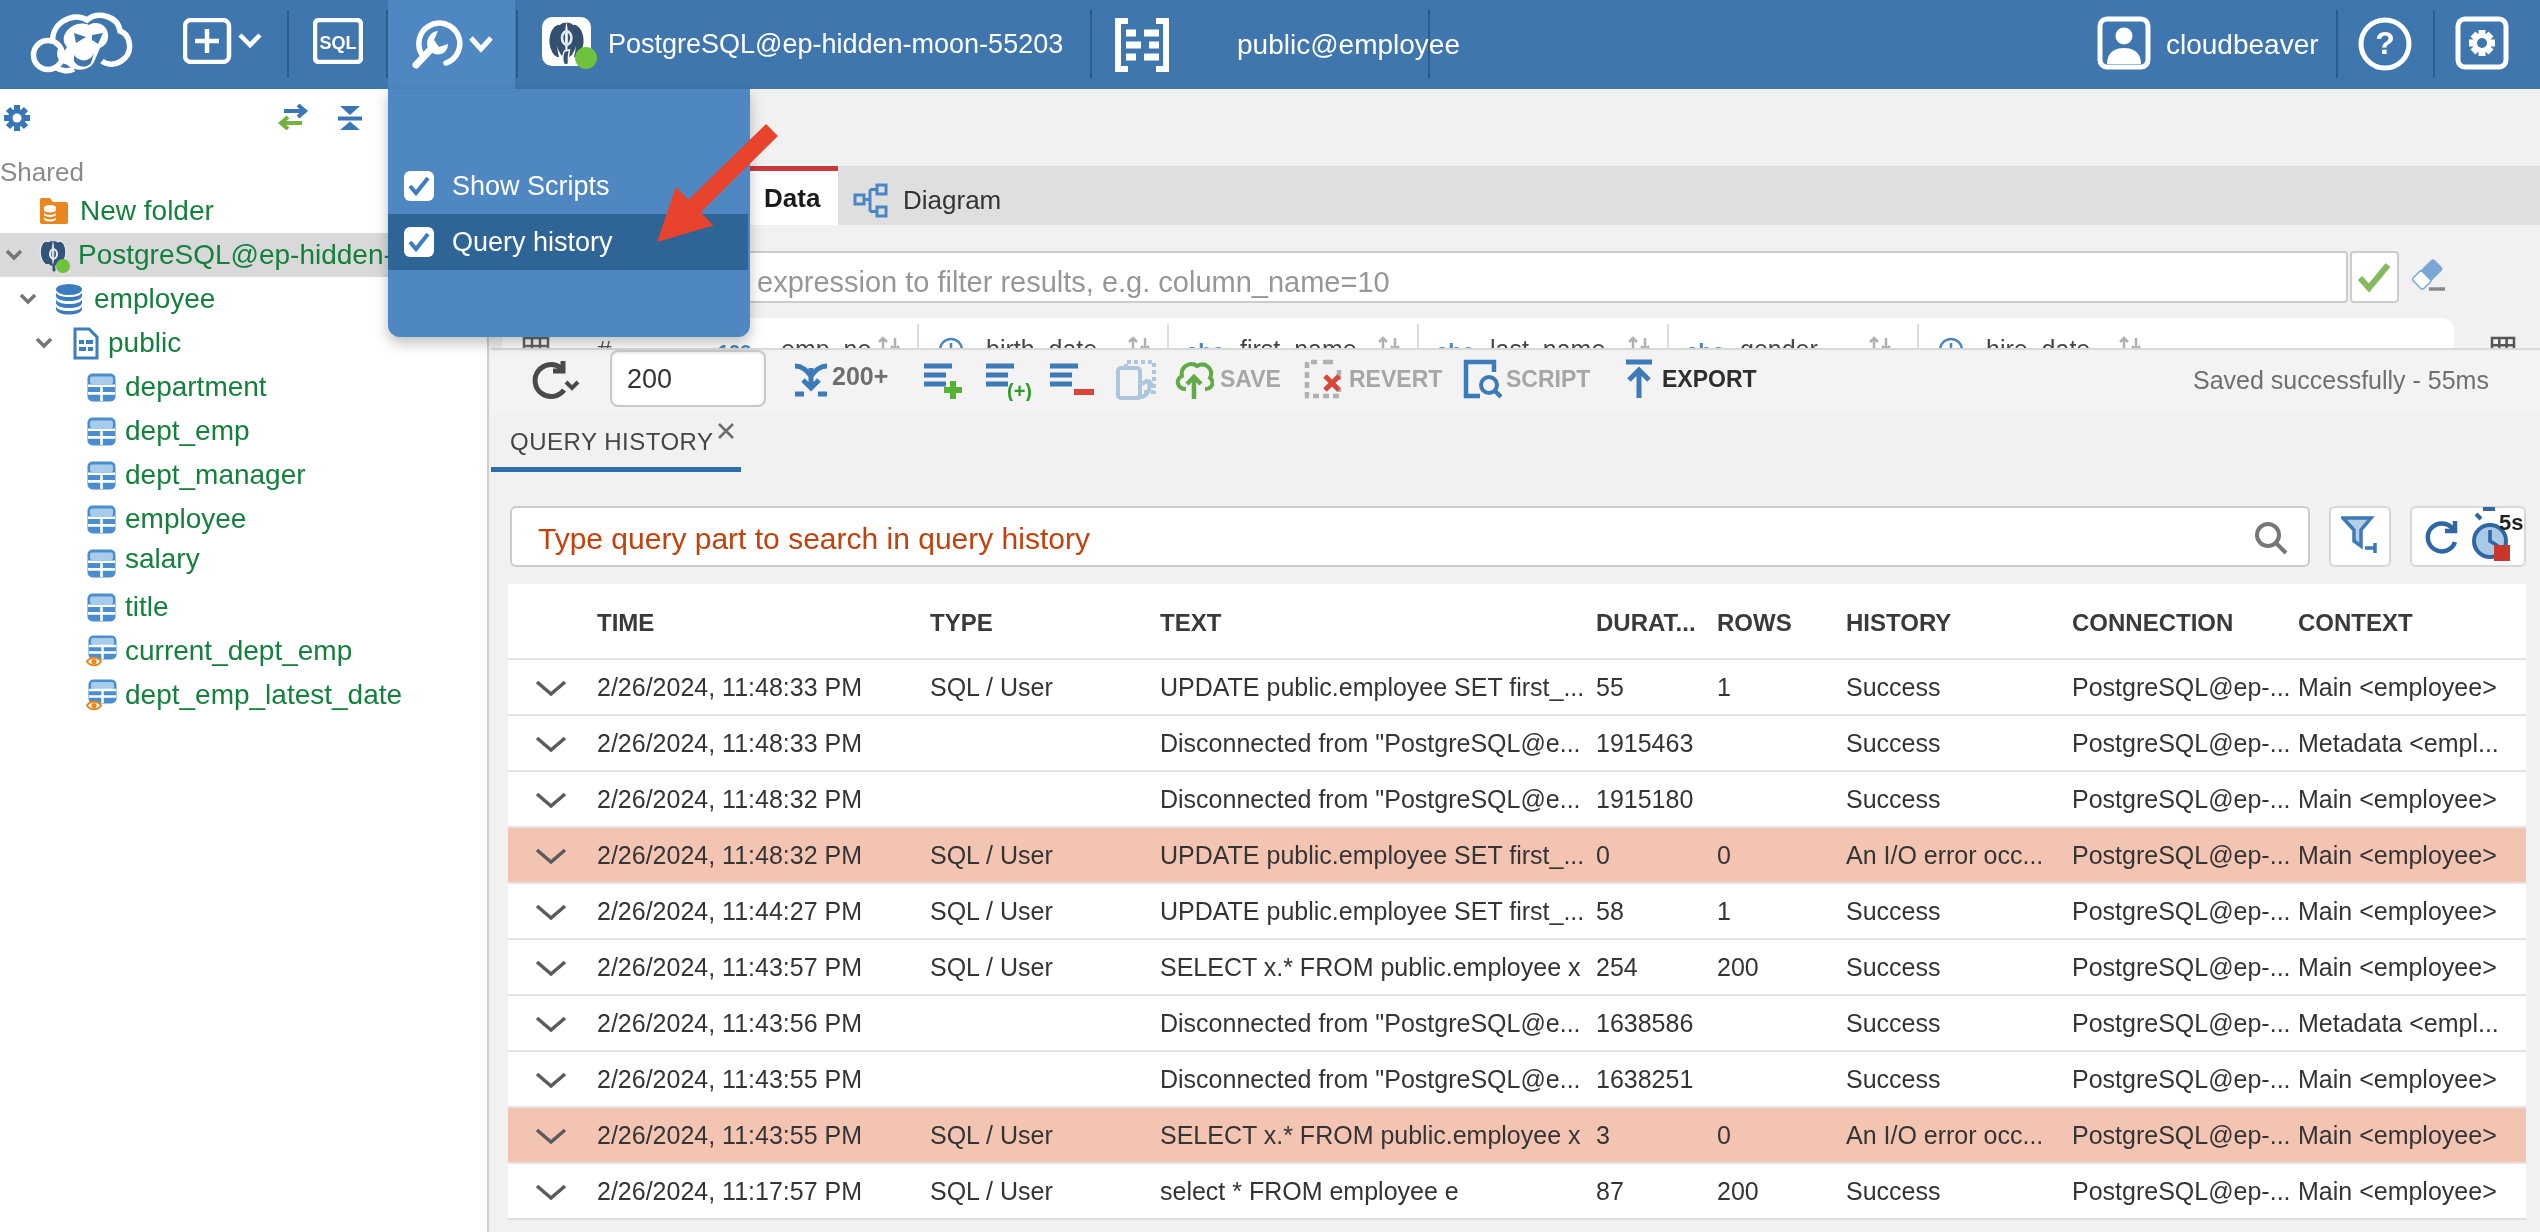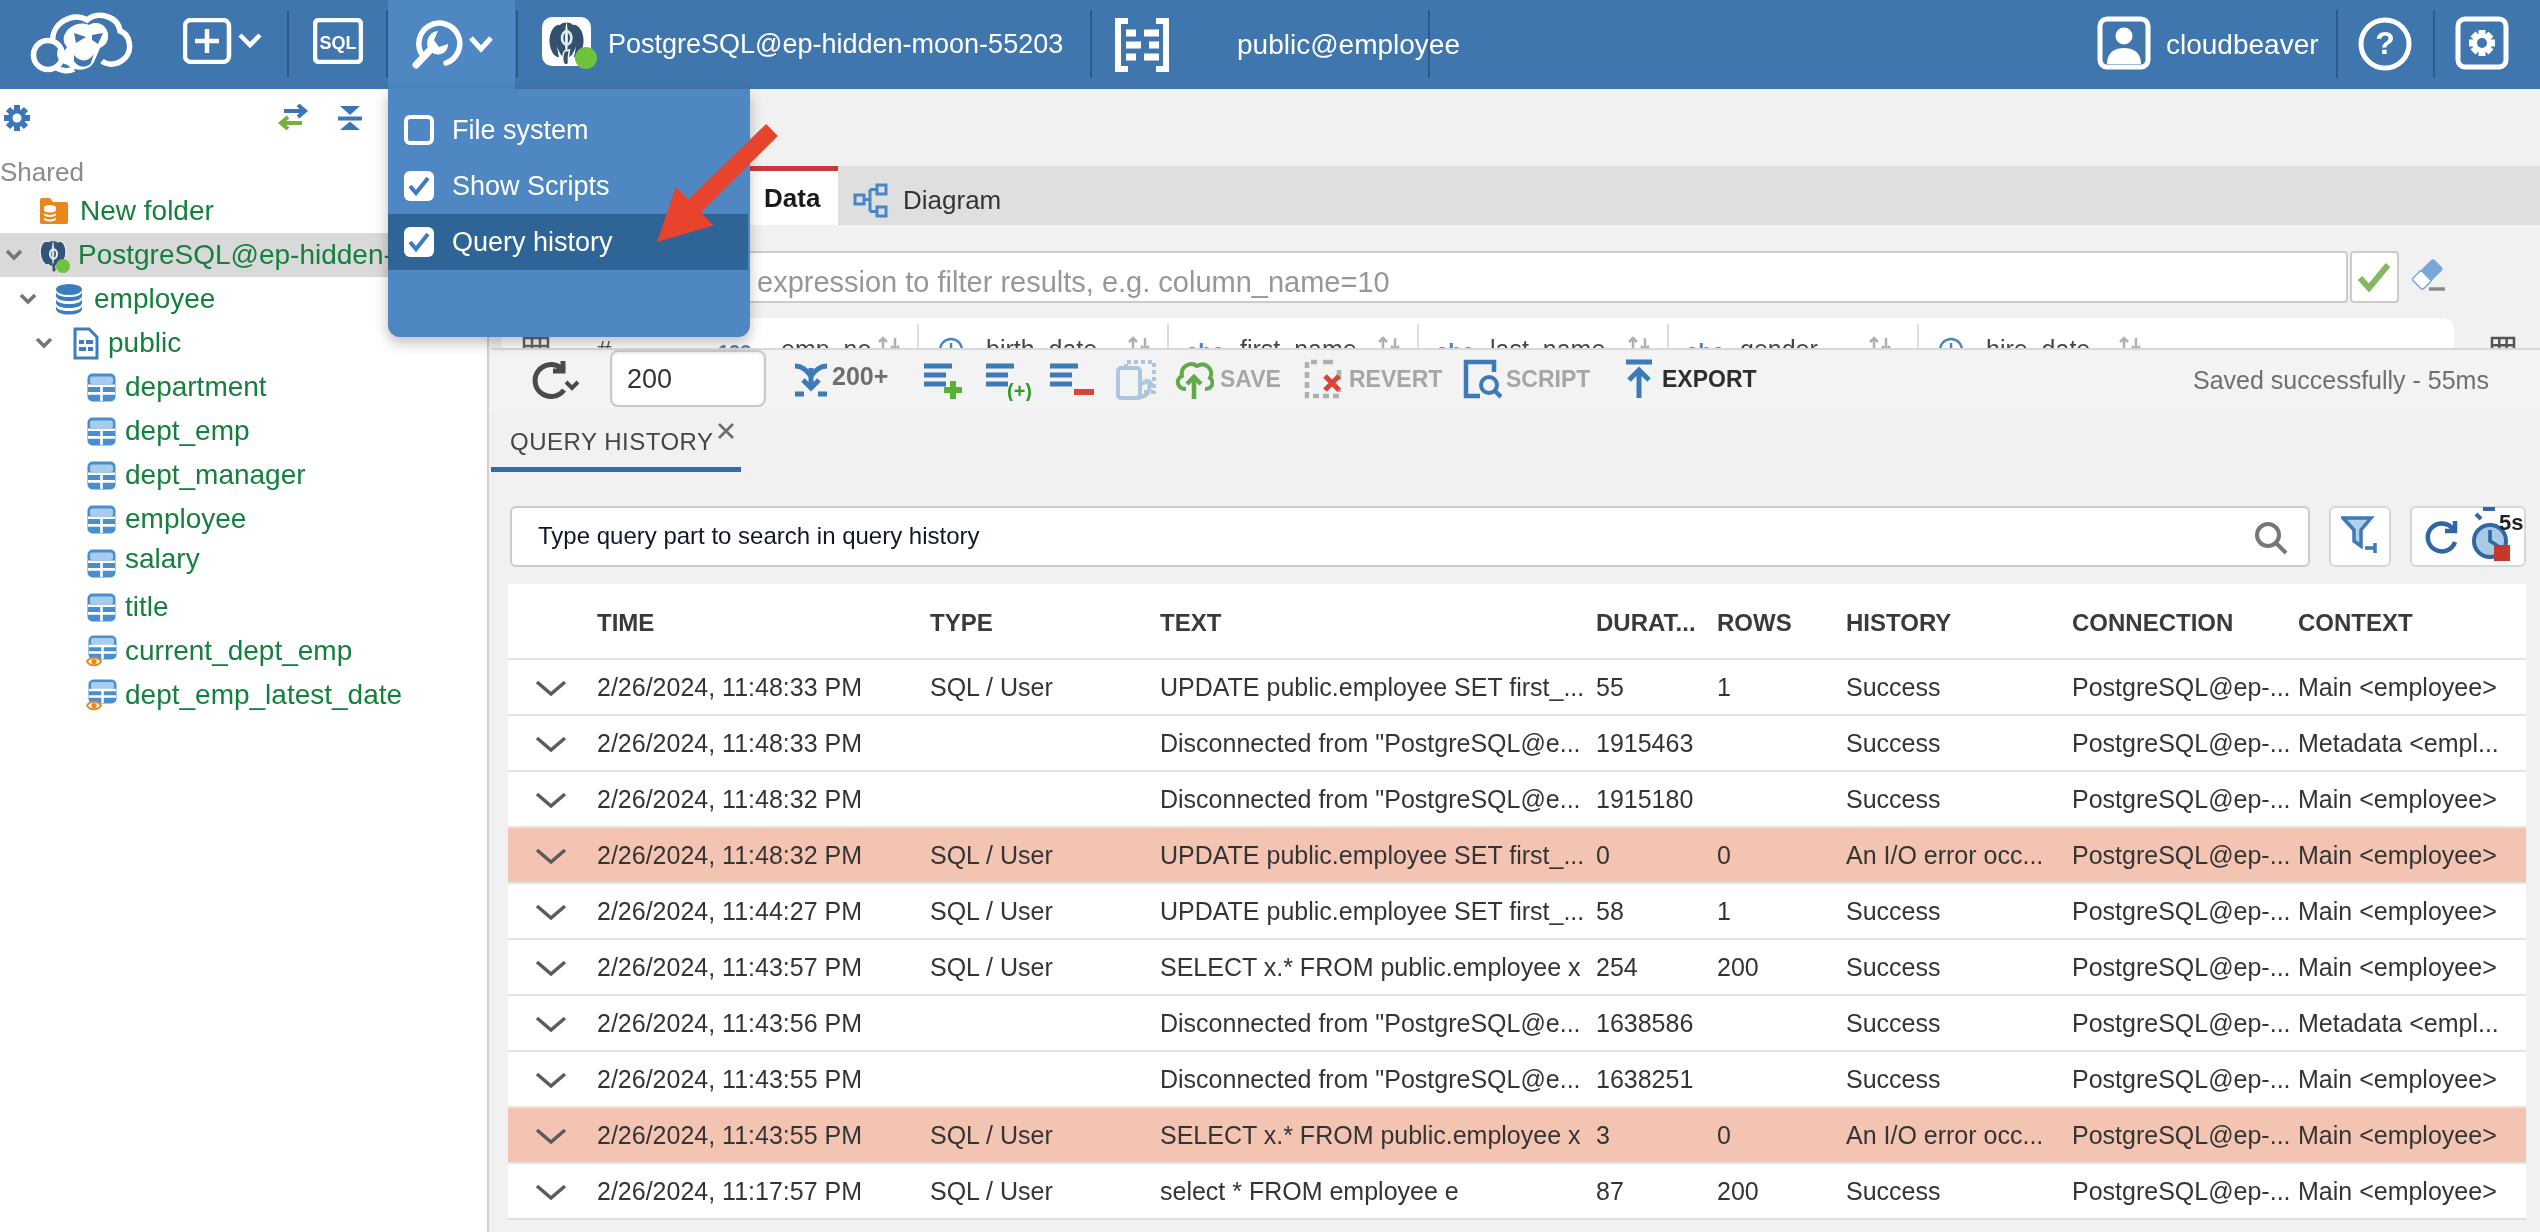--- a/index.html
+++ b/index.html
@@ -398,21 +398,21 @@
 <path d="M4 4 H30" stroke="#3d7ab8" stroke-width="5"></path>
 </svg>
 <div class="abs" style="left:1171px;top:277px;font-size:23px;font-weight:bold;color:#2e2e2e">EXPORT</div>
 <div class="abs" style="left:1702px;top:277px;font-size:25px;color:#6f6f6f">Saved successfully - 55ms</div>
 <div class="abs" style="left:19px;top:339px;font-size:24px;color:#454545;letter-spacing:0.5px">QUERY HISTORY</div>
 <svg class="abs" style="left:225px;top:332px" width="20" height="20" viewBox="0 0 20 20">
       <path d="M3 3 L17 17 M17 3 L3 17" stroke="#6d6d6d" stroke-width="2.6"></path>
     </svg>
 <div class="abs" style="left:0;top:378px;width:250px;height:5px;background:#2f6cab"></div>
 <div class="abs" style="left:19px;top:417px;width:1800px;height:61px;background:#fff;border:2px solid #ccc;border-radius:6px"></div>
-<div class="abs" style="left:47px;top:433px;font-size:24px;color:#0f172a">Type query part to search in query history</div>
+<div class="abs" style="left:47px;top:433px;font-size:30px;color:#c2410c">Type query part to search in query history</div>
 <svg class="abs" style="left:1761px;top:430px" width="38" height="38" viewBox="0 0 38 38">
 <circle cx="16" cy="16" r="11" fill="none" stroke="#777" stroke-width="4"></circle>
 <path d="M24 24 L34 34" stroke="#777" stroke-width="4"></path>
     </svg>
 <div class="abs" style="left:1838px;top:417px;width:62px;height:61px;background:#fff;border:2px solid #d7d7d7;border-radius:6px"></div>
 <svg class="abs" style="left:1850px;top:427px" width="40" height="42" viewBox="0 0 40 42">
 <path d="M2 2 H30 L20 14 V30 L13 25 V14 Z" fill="#b4cfe8" stroke="#3d7ab8" stroke-width="3.5"></path>
 <path d="M24 32 H34 M34 27 V37" stroke="#3d7ab8" stroke-width="3.5"></path>
 </svg>
 <div class="abs" style="left:1919px;top:417px;width:116px;height:61px;background:#fff;border:2px solid #d7d7d7;border-radius:6px"></div>
@@ -545,24 +545,20 @@
 <div class="rowtext" style="left:439px;top:1088px">SQL / User</div>
 <div class="rowtext" style="left:669px;top:1088px">select * FROM employee e</div>
 <div class="rowtext" style="left:1105px;top:1088px">87</div>
 <div class="rowtext" style="left:1226px;top:1088px">200</div>
 <div class="rowtext" style="left:1355px;top:1088px">Success</div>
 <div class="rowtext" style="left:1581px;top:1088px">PostgreSQL@ep-...</div>
 <div class="rowtext" style="left:1807px;top:1088px">Main &lt;employee&gt;</div>
 <div class="abs" style="left:17px;top:1129px;width:2018px;height:2px;background:#ddd"></div>
 </div>
 <div id="menu">
-<div class="mitem" style="top:13px;">
-<div class="cb"></div>
-<div class="mlabel">File system</div>
-    </div>
 <div class="mitem" style="top:69px;">
 <div class="cbc"></div>
 <svg class="abs" style="left:19px;top:17px" width="24" height="22" viewBox="0 0 24 22">
         <path d="M3 11 L9 18 L21 3" fill="none" stroke="#3c7dc0" stroke-width="4"></path>
       </svg>
 <div class="mlabel">Show Scripts</div>
     </div>
 <div class="mitem" style="top:125px;background:#2e6496;">
 <div class="cbc"></div>
 <svg class="abs" style="left:19px;top:17px" width="24" height="22" viewBox="0 0 24 22">

